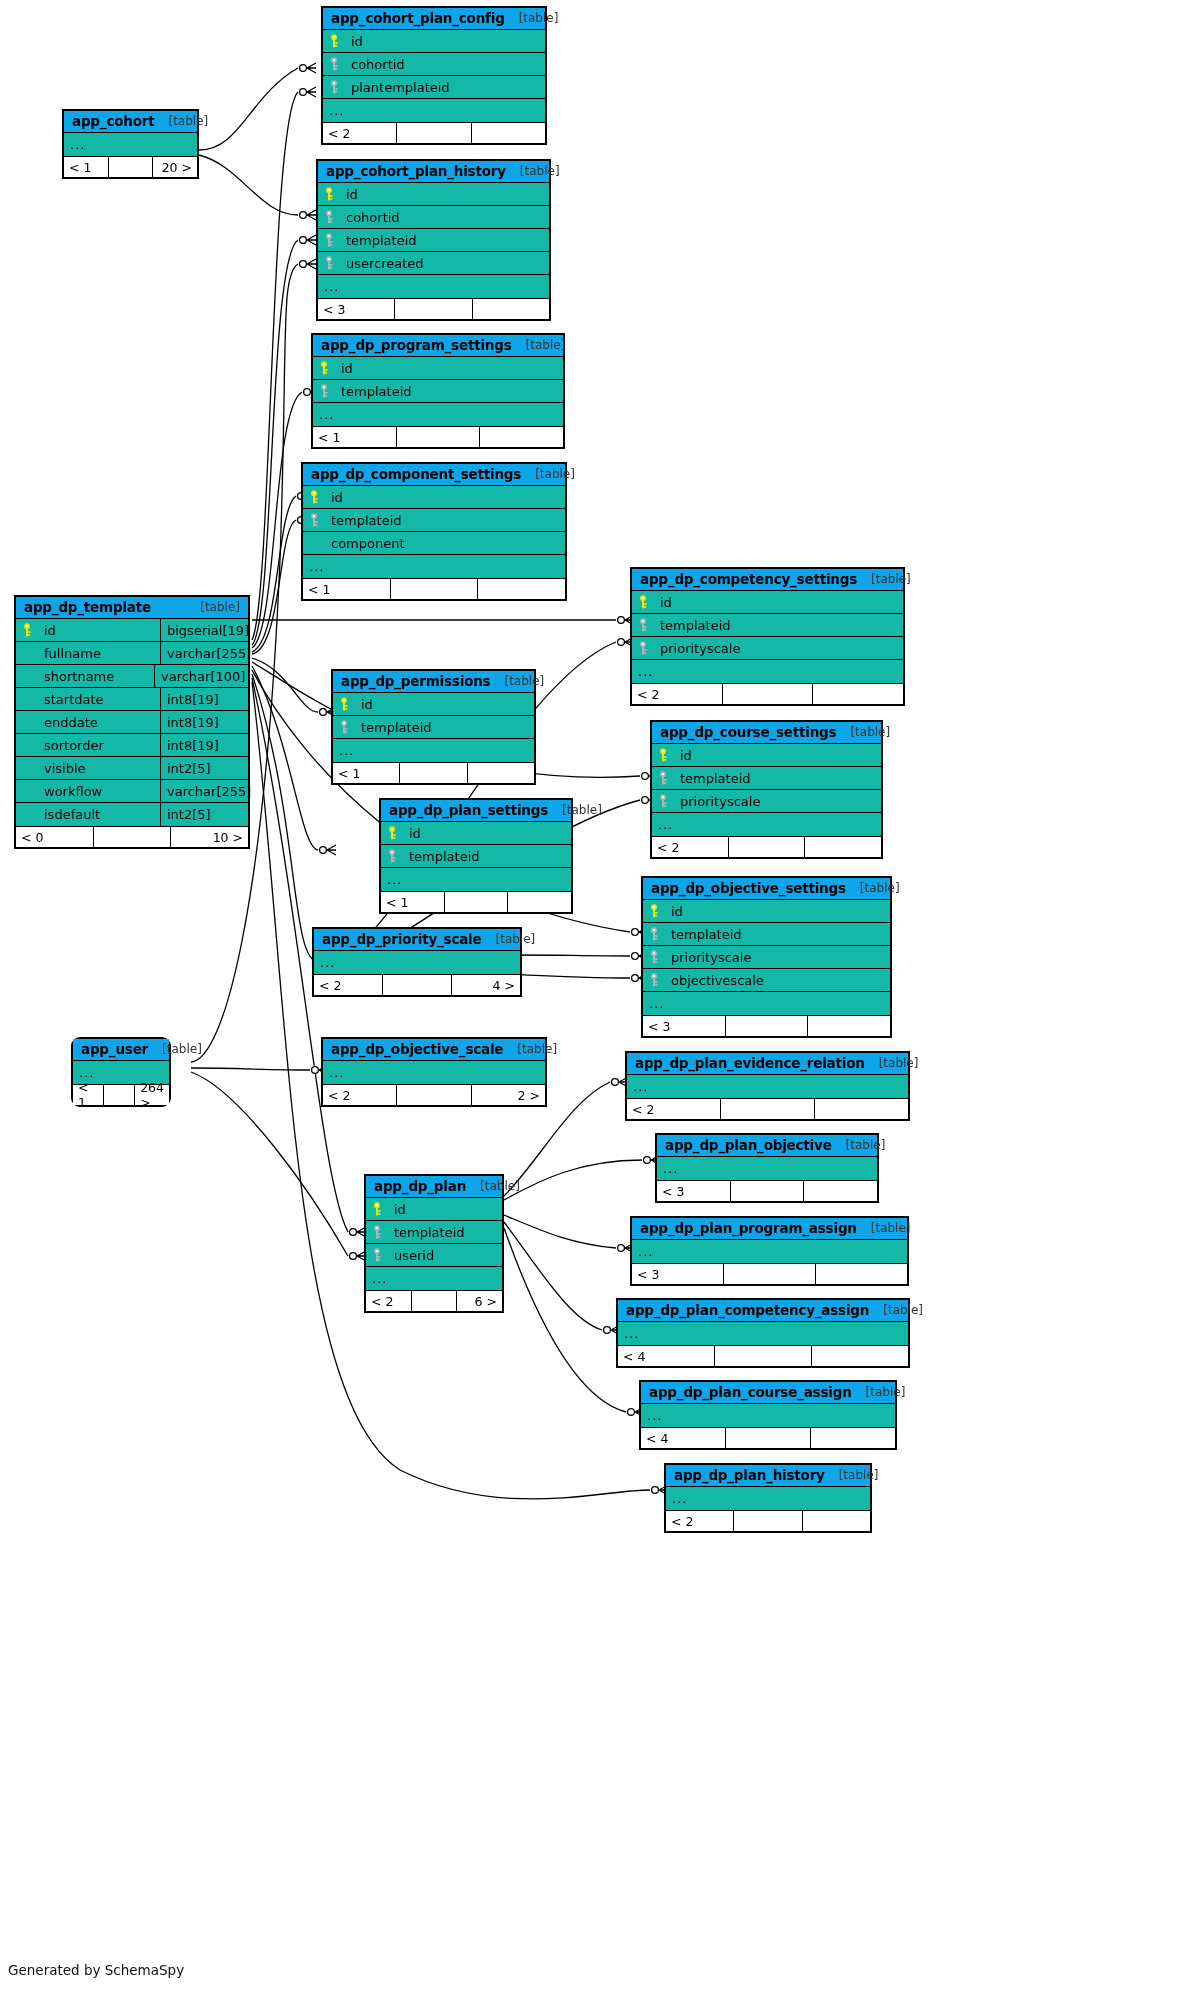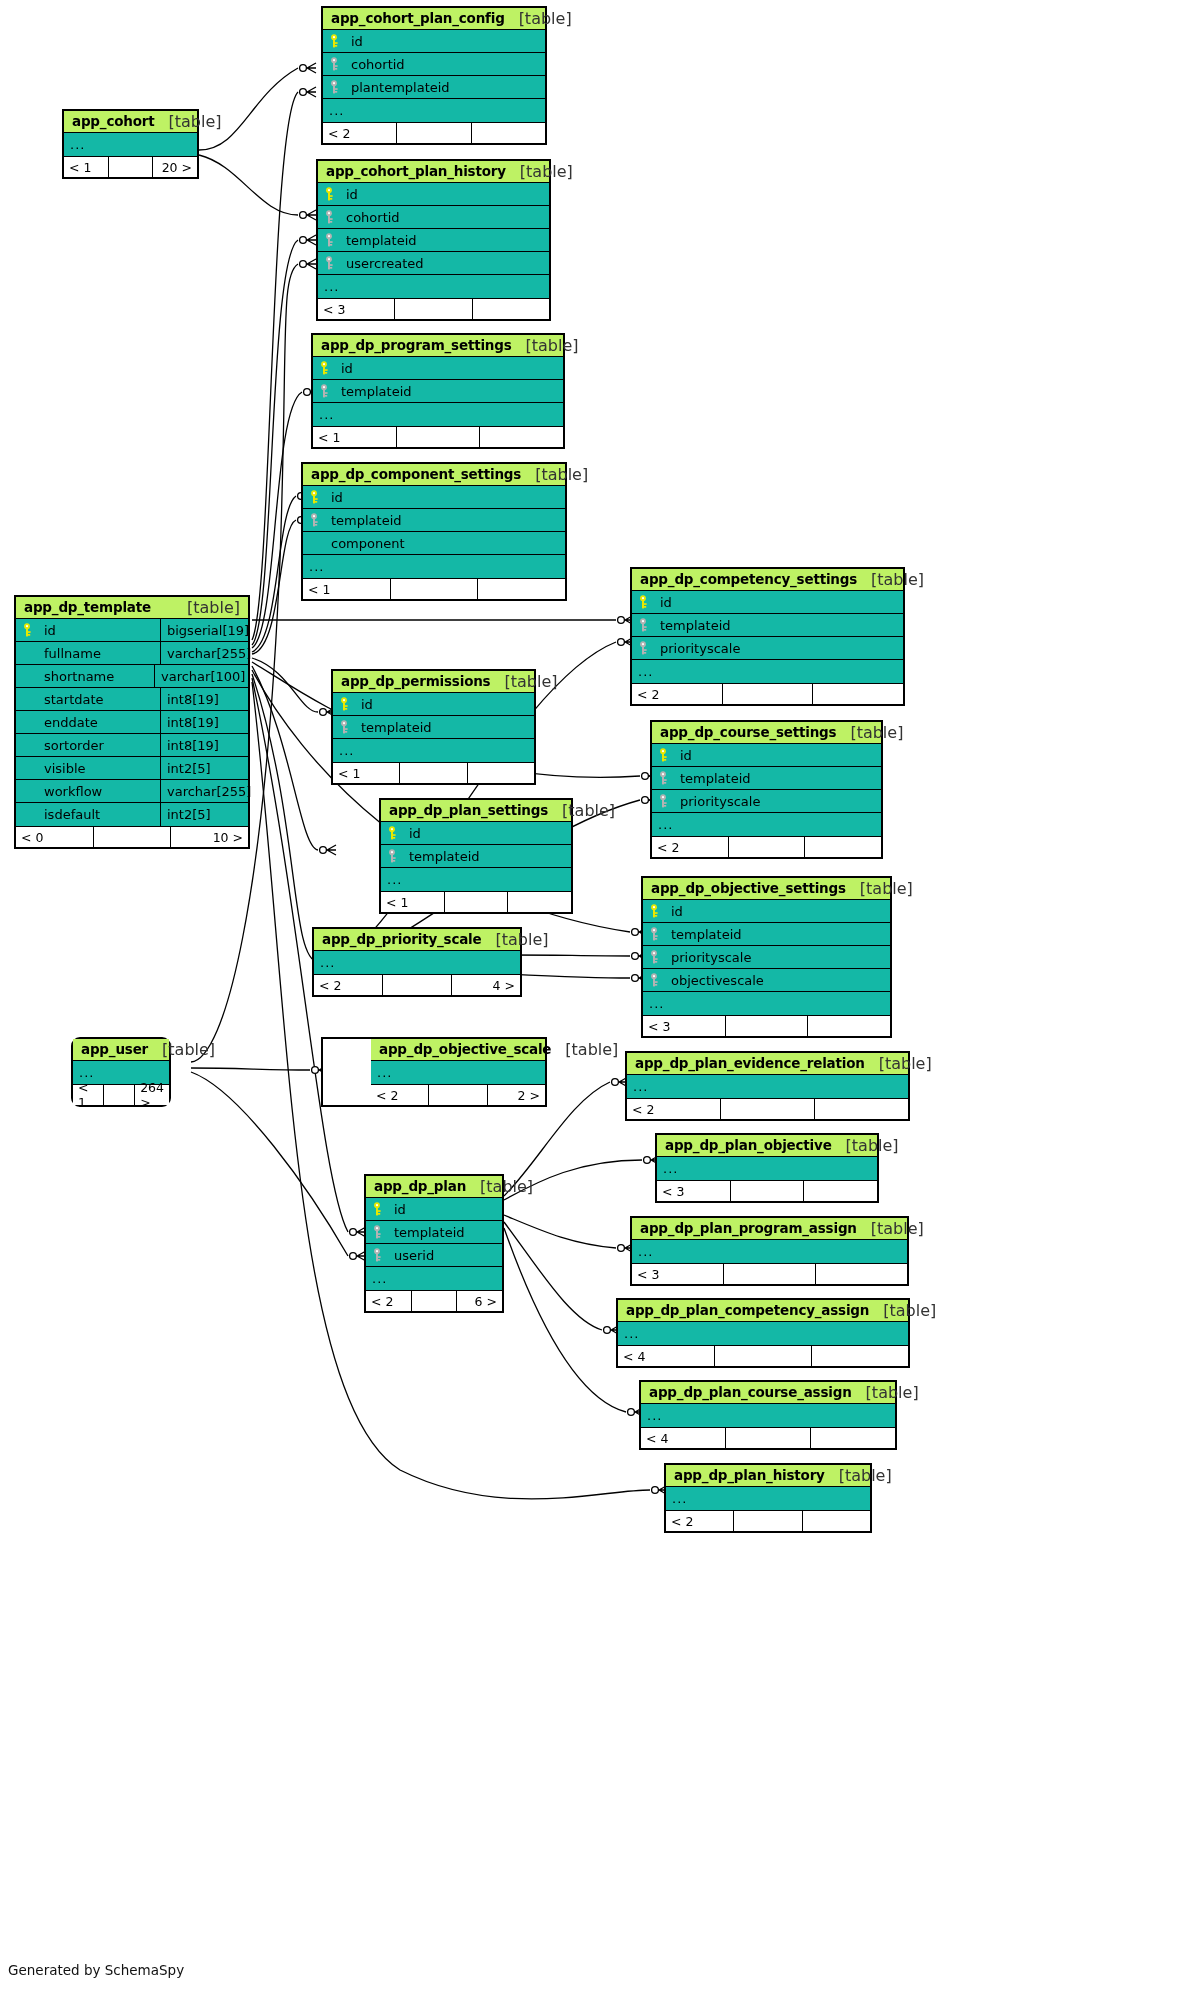--- a/index.html
+++ b/index.html
@@ -3,24 +3,24 @@
 <meta charset="utf-8">
 <style>
   html,body{margin:0;padding:0;background:#ffffff;}
   body{width:1187px;height:2001px;position:relative;overflow:hidden;
        font-family:"DejaVu Sans","Liberation Sans",sans-serif;}
   #canvas{position:absolute;left:0;top:0;width:1187px;height:2001px;}
   #edges{position:absolute;left:0;top:0;width:1187px;height:2001px;pointer-events:none;}
 
   .tbl{position:absolute;box-sizing:border-box;border:2px solid #000;background:#fff;}
   .thdr{display:flex;align-items:center;justify-content:space-between;
-        background:#bef264;border-bottom:1.5px solid #000;
+        background:#0ea5e9;border-bottom:1.5px solid #000;
         padding:2px 8px 3px 8px;height:22px;box-sizing:border-box;}
   .tname{font-weight:bold;font-size:13.5px;color:#000;letter-spacing:-0.2px;white-space:nowrap;}
-  .ttag{font-size:16px;color:#333;margin-left:14px;white-space:nowrap;}
+  .ttag{font-size:12px;color:#333;margin-left:14px;white-space:nowrap;}
   .rows{display:block;}
   .row{display:flex;align-items:center;height:23px;box-sizing:border-box;
        border-bottom:1px solid #000;background:#14b8a6;}
   .row:last-child{border-bottom:none;}
   .cname{display:flex;align-items:center;flex:1 1 auto;padding-left:6px;
          font-size:13px;color:#000;white-space:nowrap;overflow:hidden;}
   .ctype{flex:0 0 auto;border-left:1px solid #000;padding-left:6px;
          font-size:13px;color:#000;white-space:nowrap;height:100%;
          display:flex;align-items:center;box-sizing:border-box;}
   .keyslot{width:22px;flex:0 0 22px;display:flex;align-items:center;justify-content:center;}
@@ -733,21 +733,21 @@
           <div class="row">
             <span class="ell">...</span>
           </div>
         </div>
         <div class="foot">
           <span class="fcell l">&lt; 1</span>
           <span class="fcell"></span>
           <span class="fcell r">264 &gt;</span>
         </div>
       </div>
-      <div class="tbl" style="left: 321px; top: 1037px; width: 226px; padding-left: 48px;">
+      <div class="tbl" style="left: 321px; top: 1037px; width: 226px;">
         <div class="thdr">
           <span class="tname">app_dp_objective_scale</span>
           <span class="ttag">[table]</span>
         </div>
         <div class="rows">
           <div class="row">
             <span class="ell">...</span>
           </div>
         </div>
         <div class="foot">

